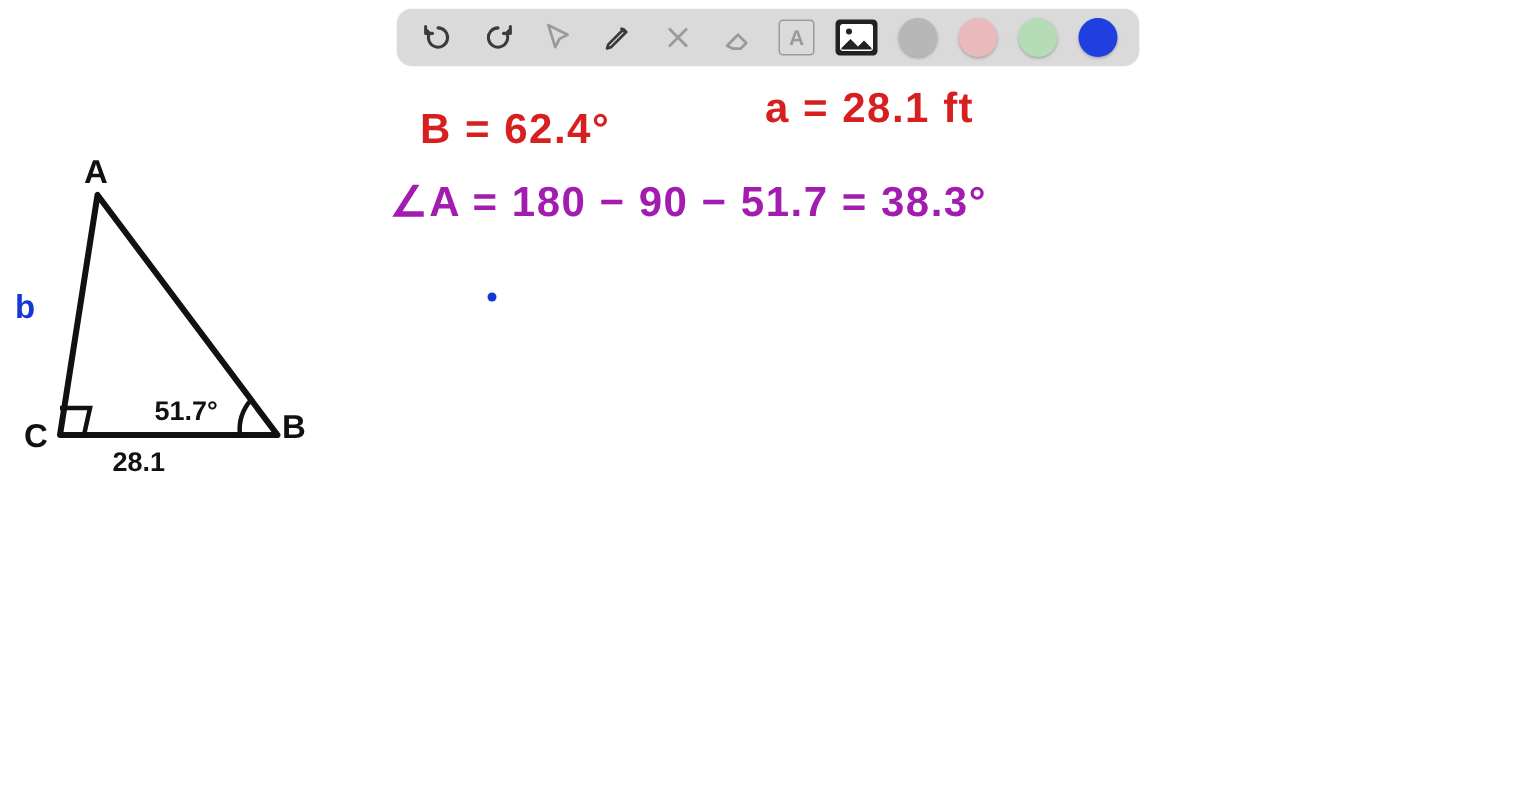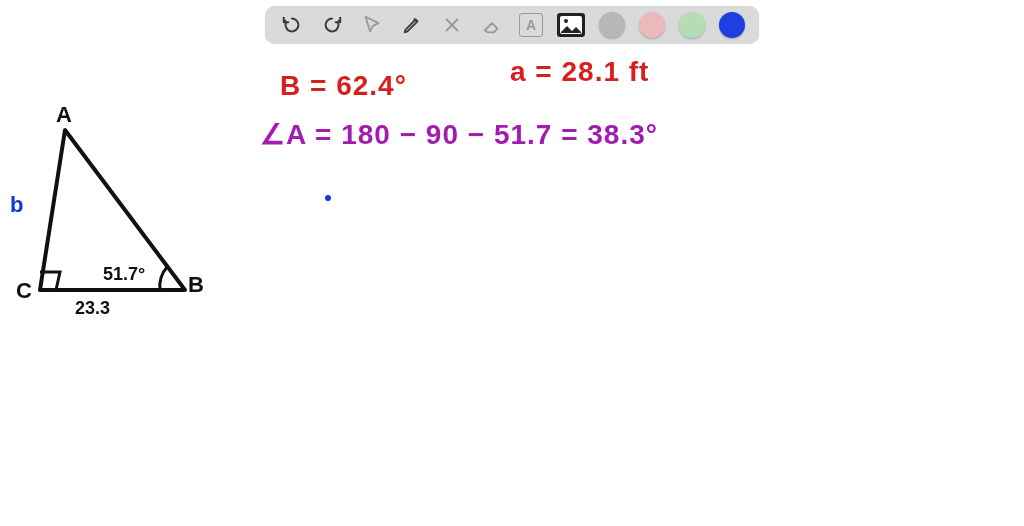--- a/index.html
+++ b/index.html
@@ -141,14 +141,14 @@
 
     <path d="M30 172 L50 172 L46 190" fill="none" stroke="#111" stroke-width="3"></path>
 
     <path d="M150 190 A30 30 0 0 1 157 167" fill="none" stroke="#111" stroke-width="3"></path>
   </svg>
   <div class="label black-ink" style="left:46px; top:2px;">A</div>
   <div class="label black-ink" style="left:178px; top:172px;">B</div>
   <div class="label black-ink" style="left:6px; top:178px;">C</div>
   <div class="label blue-ink" style="left:0px; top:92px;">b</div>
   <div class="label black-ink small" style="left:93px; top:164px;">51.7°</div>
-  <div class="label black-ink small" style="left:65px; top:198px;">23.3</div>
+  <div class="label black-ink small" style="left:65px; top:198px;">28.1</div>
 </div>
 
 </body></html>

